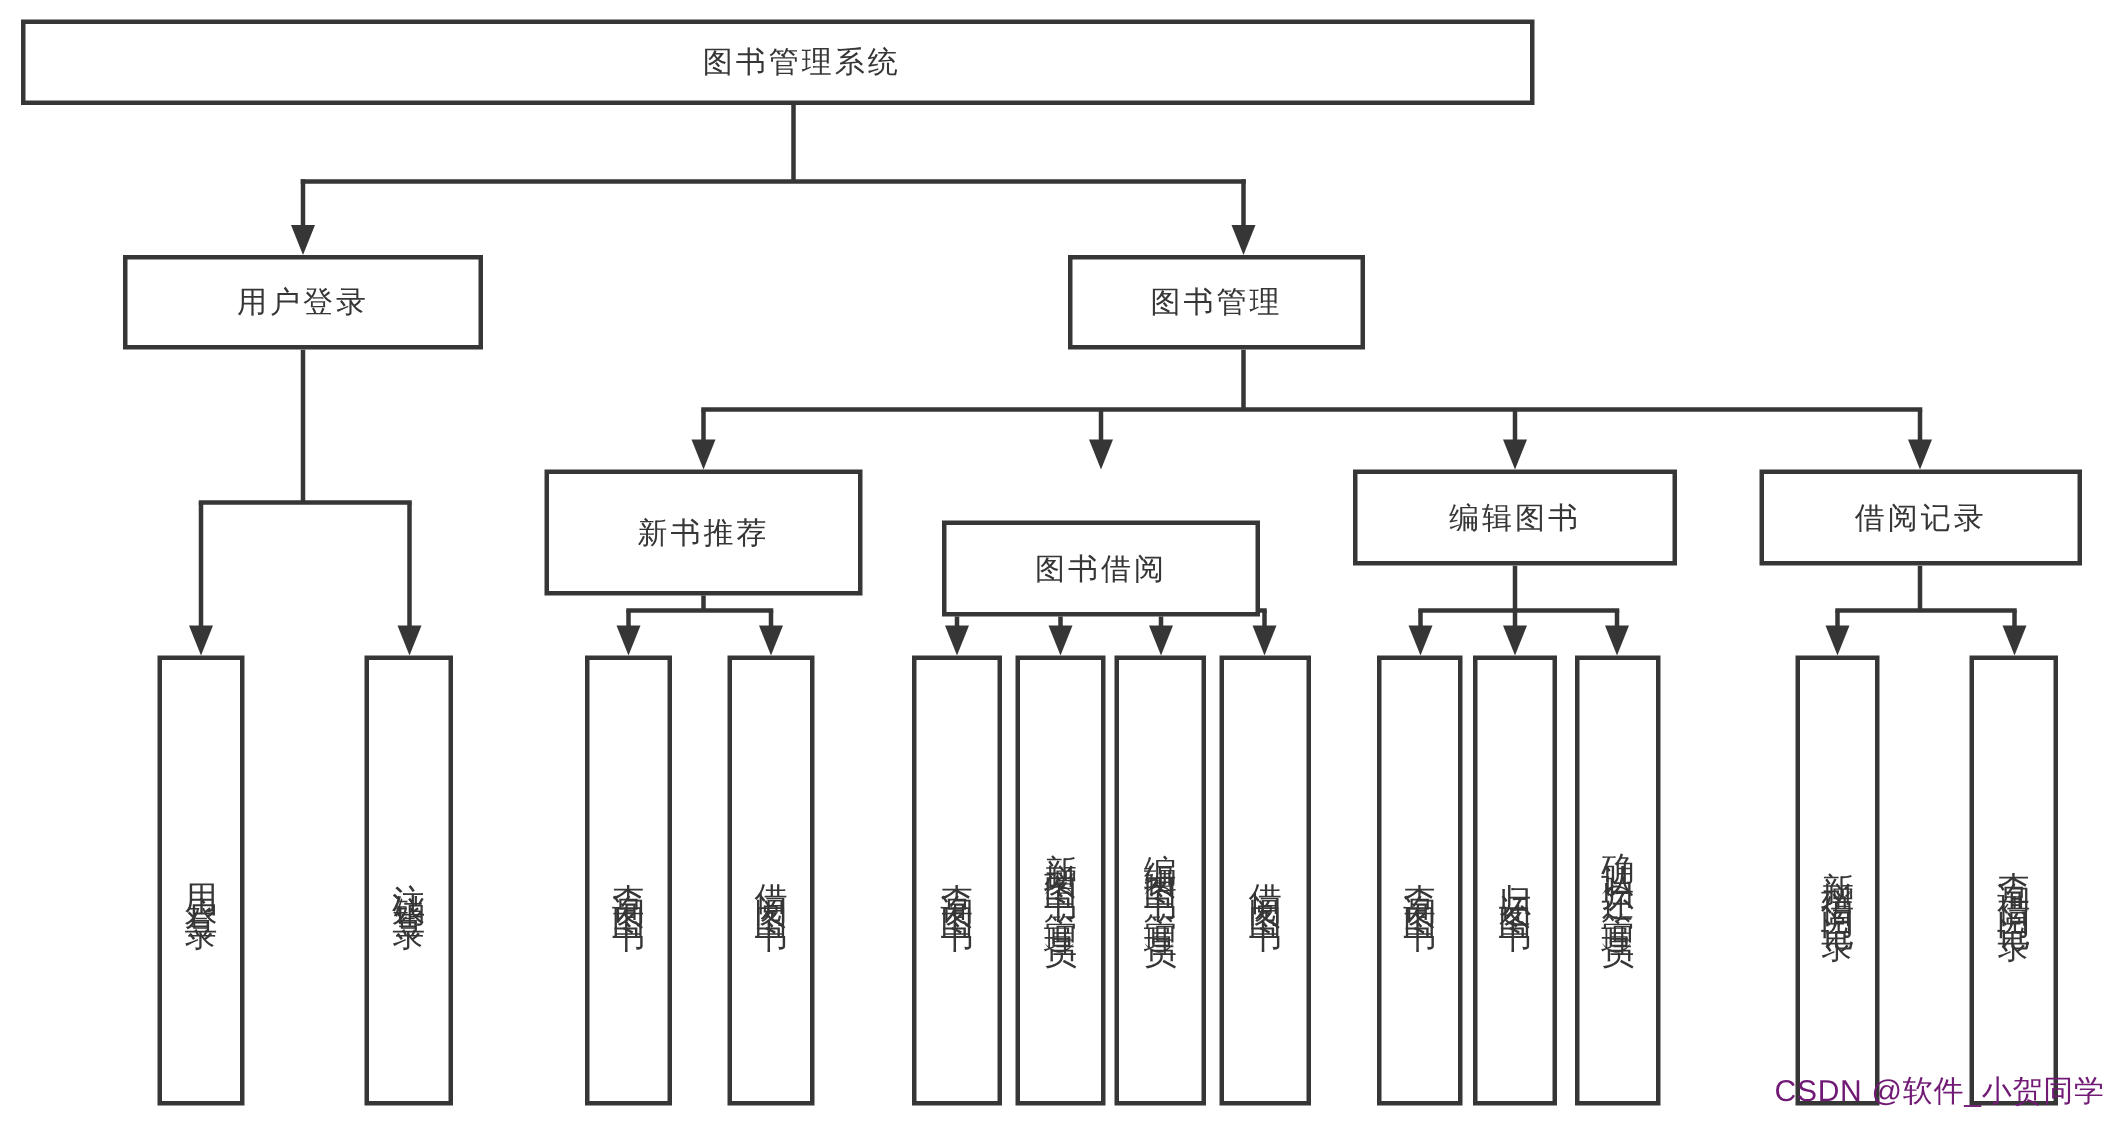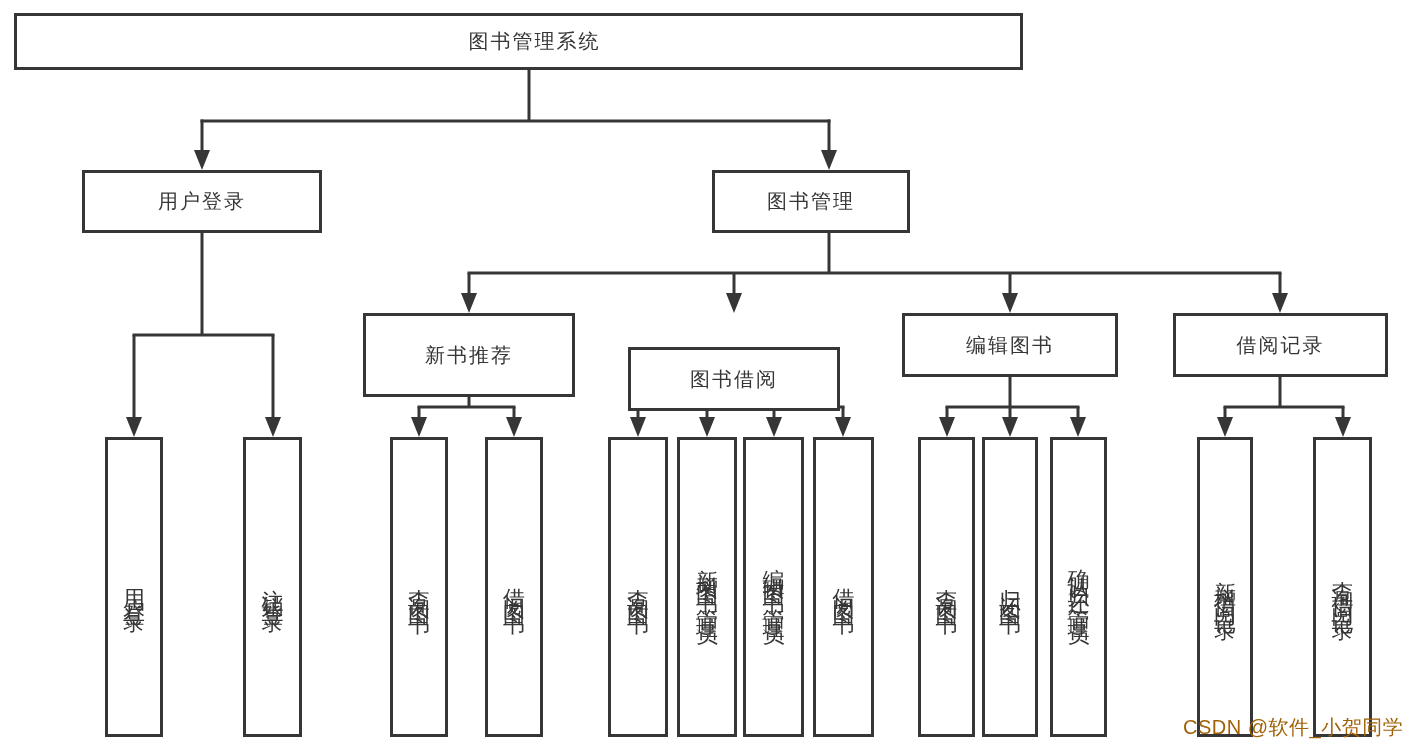--- a/index.html
+++ b/index.html
@@ -38,21 +38,21 @@
     font-size: 22px;
     letter-spacing: 8px;
     line-height: 1;
   }
   .watermark {
     position: absolute;
     left: 1183px;
     top: 714px;
     font-size: 20px;
     letter-spacing: 0.5px;
-    color: #a16207;
+    color: #701a75;
     white-space: nowrap;
     z-index: 20;
   }
 </style>
 </head>
 <body>
 
 <div class="canvas">
 
   <svg class="connectors" viewBox="0 0 1405 747" xmlns="http://www.w3.org/2000/svg">

